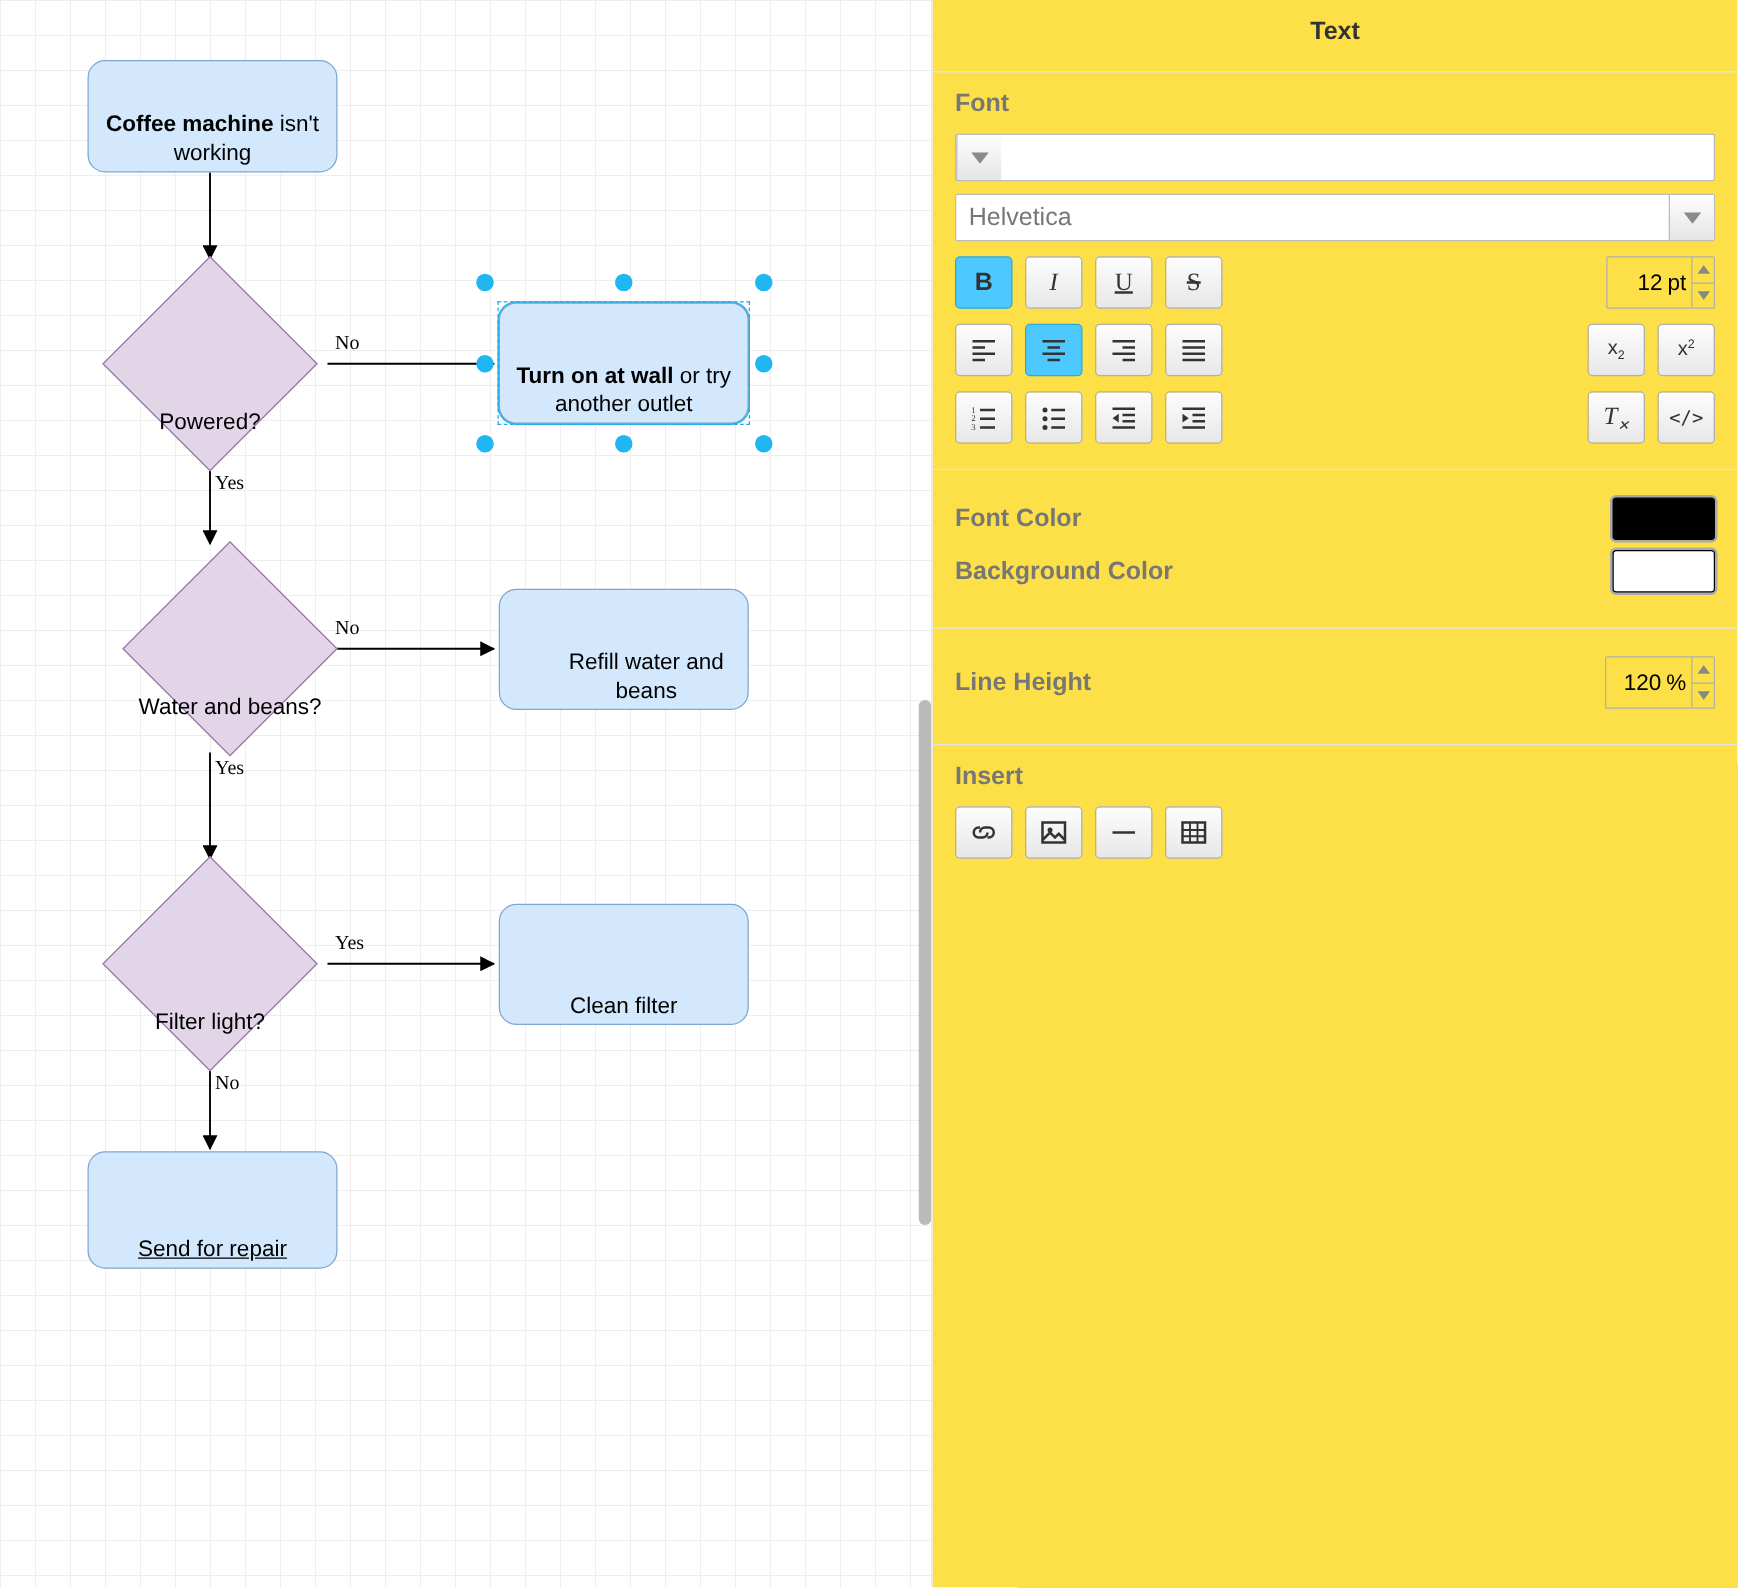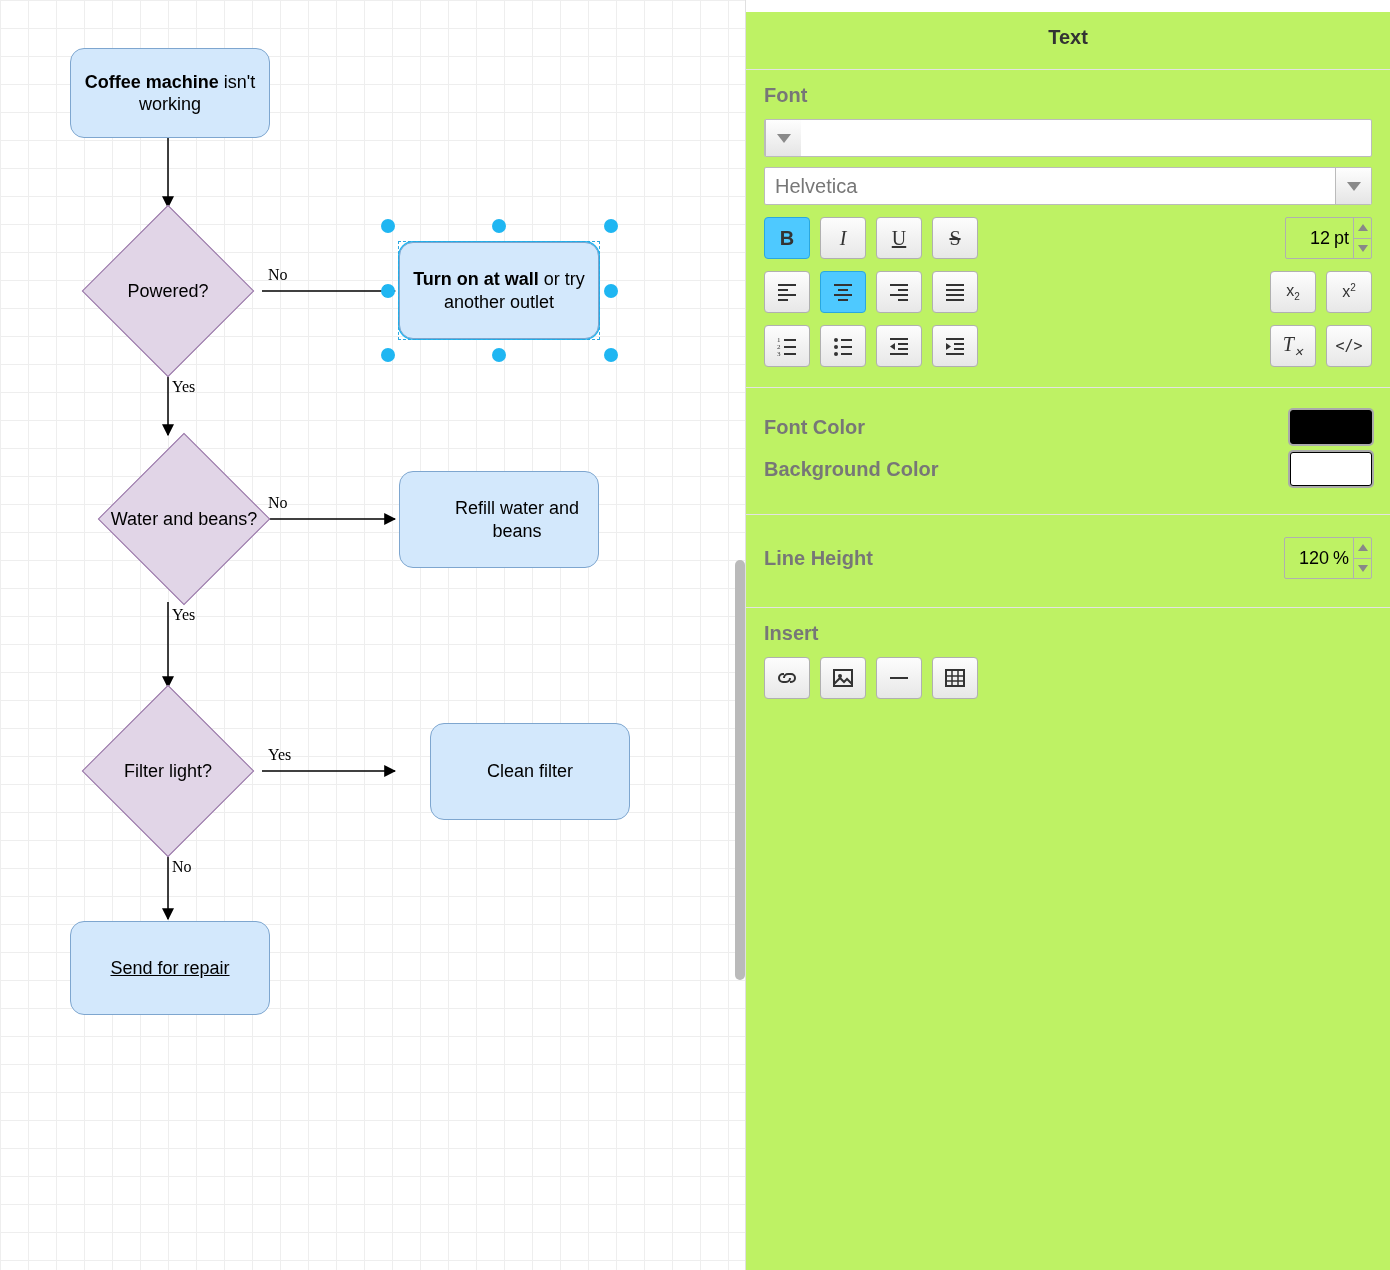--- a/index.html
+++ b/index.html
@@ -8,36 +8,36 @@
   
   .canvas-wrap { position: relative; width: 746px; height: 1270px; overflow: hidden; background: #fff; border-right: 1px solid #e0e0e0; }
   .canvas-grid { position: absolute; inset: 0;
     background-image:
       linear-gradient(#eee 1px, transparent 1px),
       linear-gradient(90deg, #eee 1px, transparent 1px),
       linear-gradient(#d8d8d8 1px, transparent 1px),
       linear-gradient(90deg, #d8d8d8 1px, transparent 1px);
     background-size: 28px 28px, 28px 28px, 140px 140px, 140px 140px;
   }
-  .shape { position: absolute; display: flex; align-items: center; justify-content: center; text-align: center; font-size: 18px; color: #000; line-height: 1.25; padding: 4px 12px; }
+  .shape { position: absolute; display: flex; align-items: flex-end; justify-content: center; text-align: center; font-size: 18px; color: #000; line-height: 1.25; padding: 4px 12px; }
   .rounded { background: #d3e8fc; border: 1.5px solid #7ea6cf; border-radius: 14px; }
   .diamond { background: transparent; }
   .diamond-shape { position: absolute; inset: 0; background: #e1d5e7; border: 1.5px solid #9673a6; transform: rotate(45deg); }
   .diamond .label { position: relative; z-index: 1; }
   .edge-label { position: absolute; font-size: 16px; color: #000000; font-family: Liberation Serif, serif; }
   
   .sel-rect { position: absolute; border: 1px dashed #2aa7df; pointer-events: none; }
   .handle { position: absolute; width: 14px; height: 14px; border-radius: 50%; background: #1fb6f2; pointer-events: none; }
   .selected-shape { box-shadow: 0 0 0 1px #1fb6f2; }
   
   .edges { position: absolute; inset: 0; width: 100%; height: 100%; }
   
   .scroll-thumb { position: absolute; right: 0; top: 560px; width: 10px; height: 420px; background: #bababa; border-radius: 5px; }
   
-  .panel { flex: 1; background: #bef264; display: flex; flex-direction: column; margin-top: 12px; }
+  .panel { flex: 1; background: #fde047; display: flex; flex-direction: column; }
   .panel-title { text-align: center; font-weight: bold; font-size: 20px; color: #333; padding: 14px 0 20px; }
   .section { border-top: 1px solid #e3e3e3; padding: 14px 18px 20px; }
   .section-title { font-weight: bold; color: #777; font-size: 20px; margin-bottom: 12px; }
   .field-row { display: flex; align-items: center; justify-content: space-between; margin: 8px 0; }
   .field-label { font-weight: bold; color: #777; font-size: 20px; }
   .select { display: flex; align-items: center; height: 38px; border: 1px solid #bbb; border-radius: 2px; background: #fff; color: #777; font-size: 20px; }
   .select .sel-text { flex: 1; padding: 0 10px; }
   .select .sel-btn { width: 36px; height: 100%; border-left: 1px solid #bbb; display: flex; align-items: center; justify-content: center; background: linear-gradient(#fefefe,#e5e5e5); }
   .tri { width: 0; height: 0; border-left: 7px solid transparent; border-right: 7px solid transparent; border-top: 9px solid #8a8a8a; }
   .btn-row { display: flex; gap: 10px; margin-top: 12px; align-items: center; }
@@ -106,21 +106,21 @@
   </div>
 
   <div class="shape rounded selected-shape" style="left:399px; top:242px; width:200px; height:97px;">
     <span><span class="b">Turn on at wall</span><span> or try another outlet</span></span>
   </div>
 
   <div class="shape rounded" style="left:399px; top:471px; width:200px; height:97px;padding-left:48px;">
     <span>Refill water and beans</span>
   </div>
 
-  <div class="shape rounded" style="left:399px; top:723px; width:200px; height:97px;margin-left:31px;">
+  <div class="shape rounded" style="left:399px; top:723px; width:200px; height:97px;">
     <span>Clean filter</span>
   </div>
 
   <div class="shape rounded" style="left:70px; top:921px; width:200px; height:94px;text-decoration:underline;">
     <span>Send for repair</span>
   </div>
 
   <div class="edge-label" style="left:268px; top:266px;">No</div>
   <div class="edge-label" style="left:172px; top:378px;">Yes</div>
   <div class="edge-label" style="left:268px; top:494px;">No</div>

